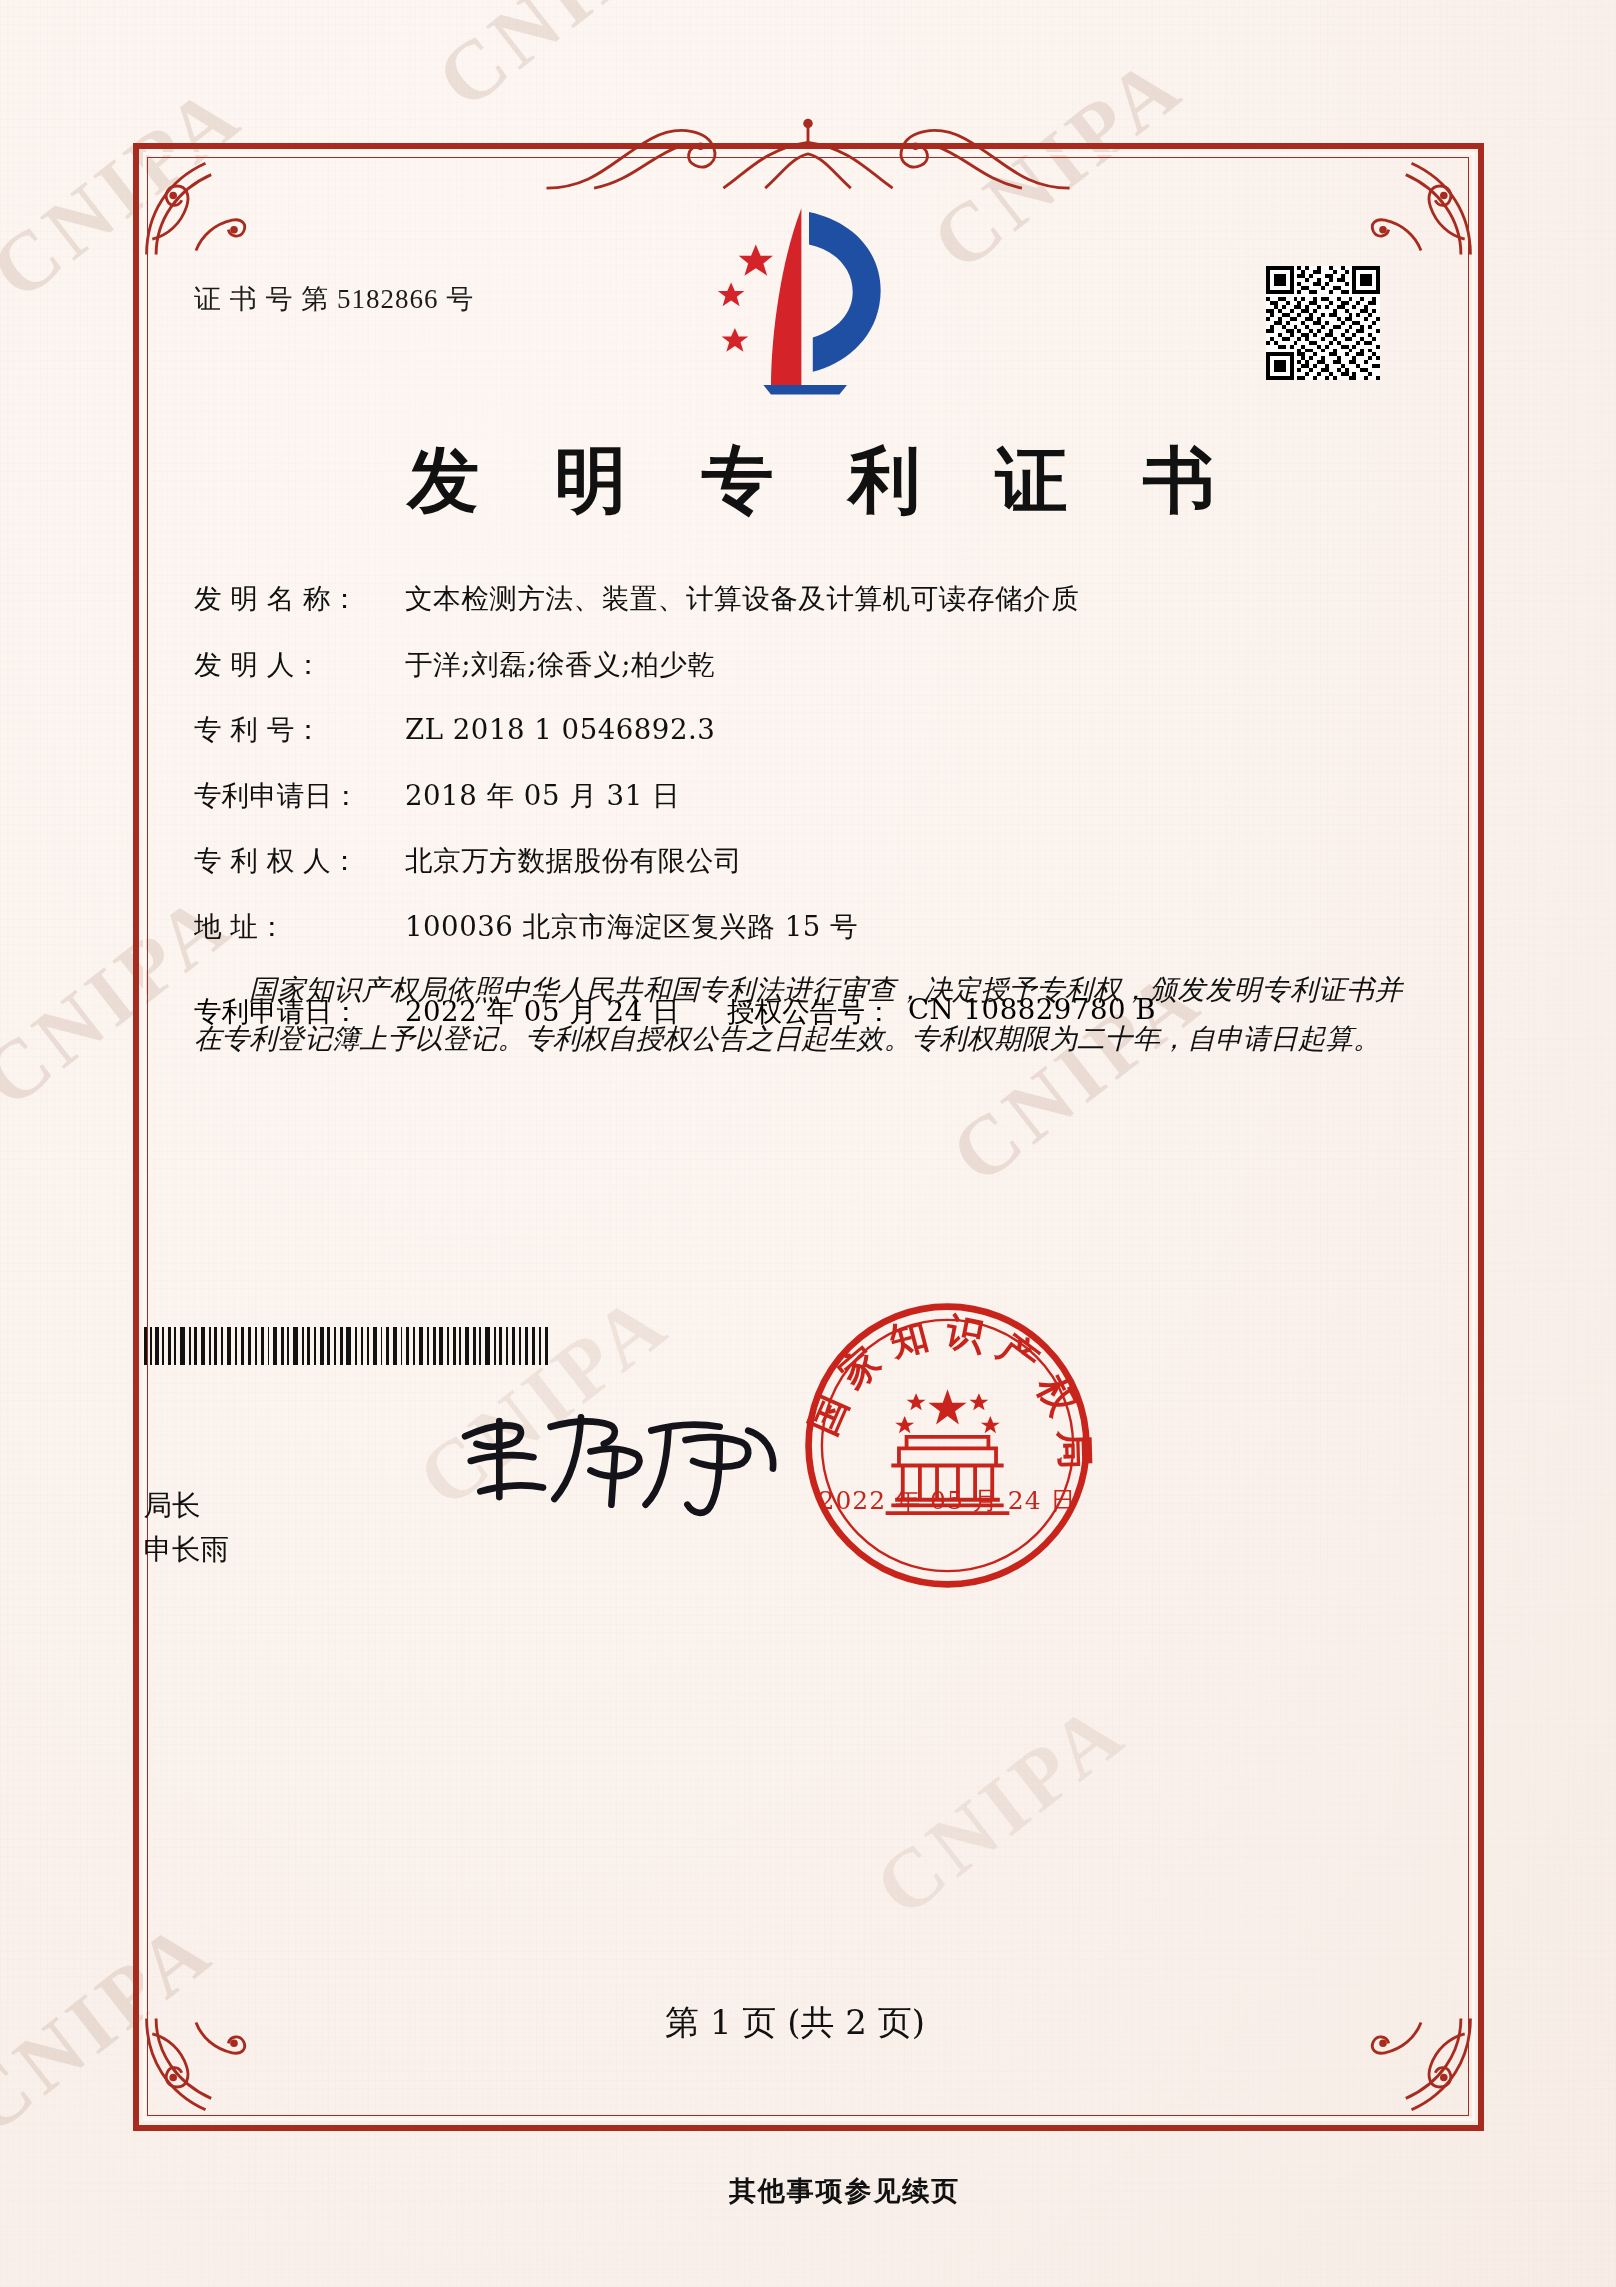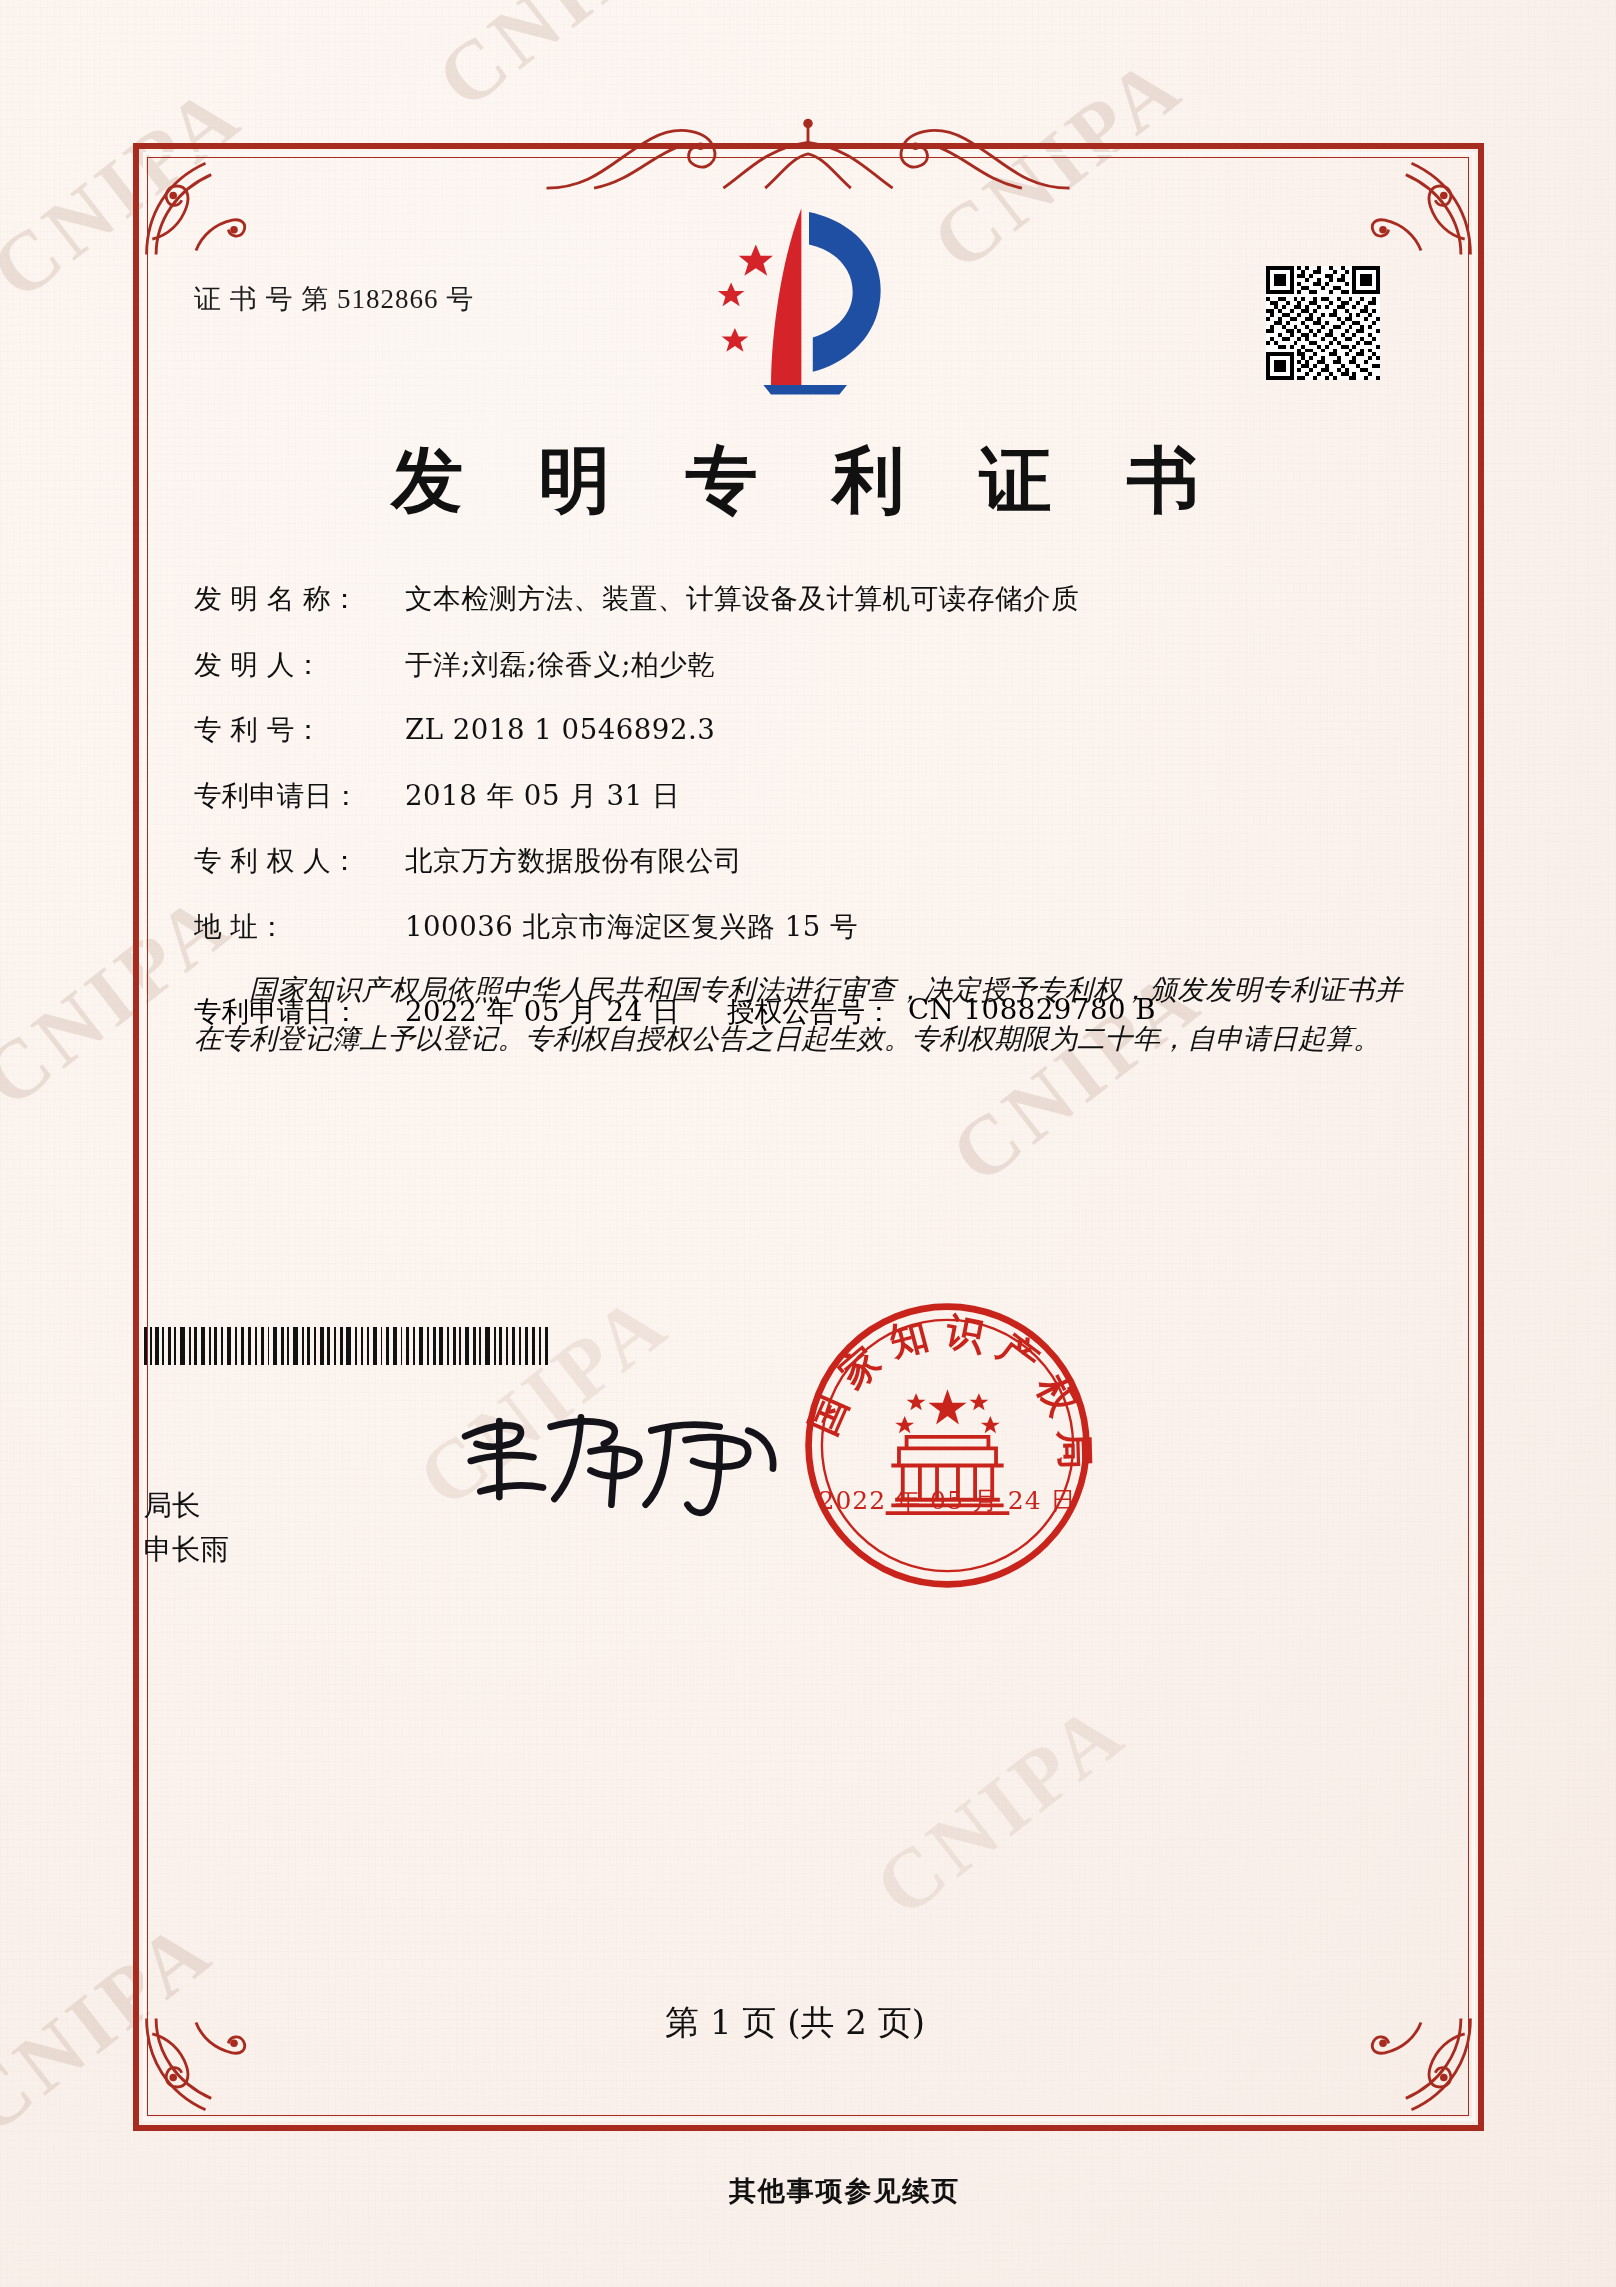--- a/index.html
+++ b/index.html
@@ -134,20 +134,21 @@
     position: absolute;
     left: 0; top: 276px;
     width: 1322px;
     text-align: center;
     font-size: 72px;
     font-weight: bold;
     letter-spacing: 25px;
     text-indent: 25px;
     color: #111;
     font-family: "DejaVu Serif", "Liberation Serif", serif;
+    padding-left: 16px;
   }
 
   
   .fields {
     position: absolute;
     left: 60px; top: 423px;
     width: 1208px;
   }
   .frow {
     display: flex;

